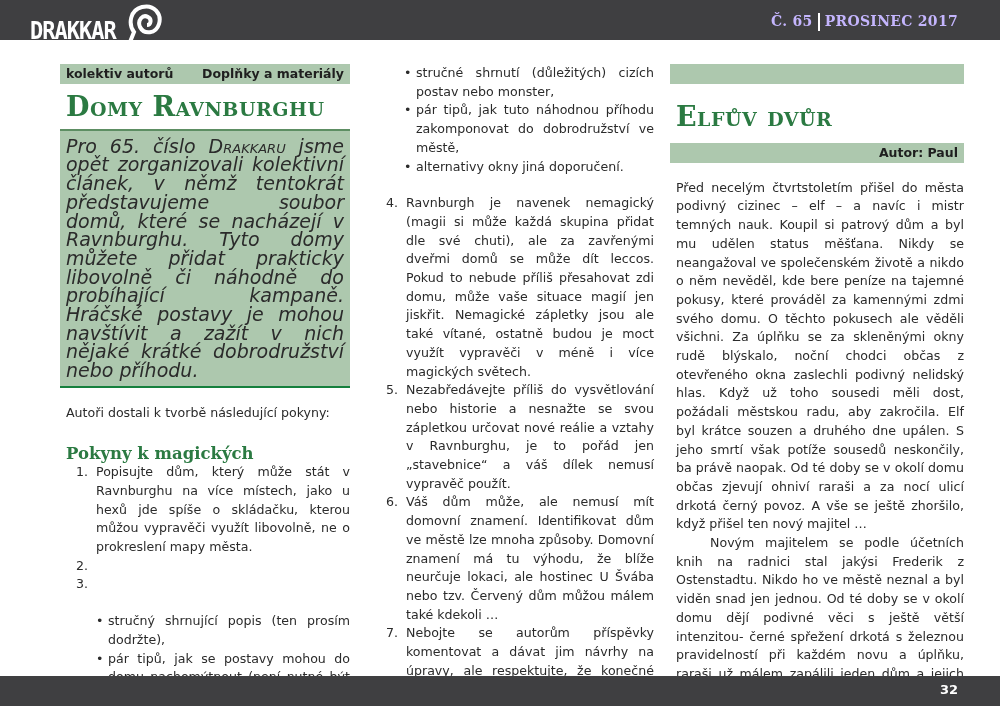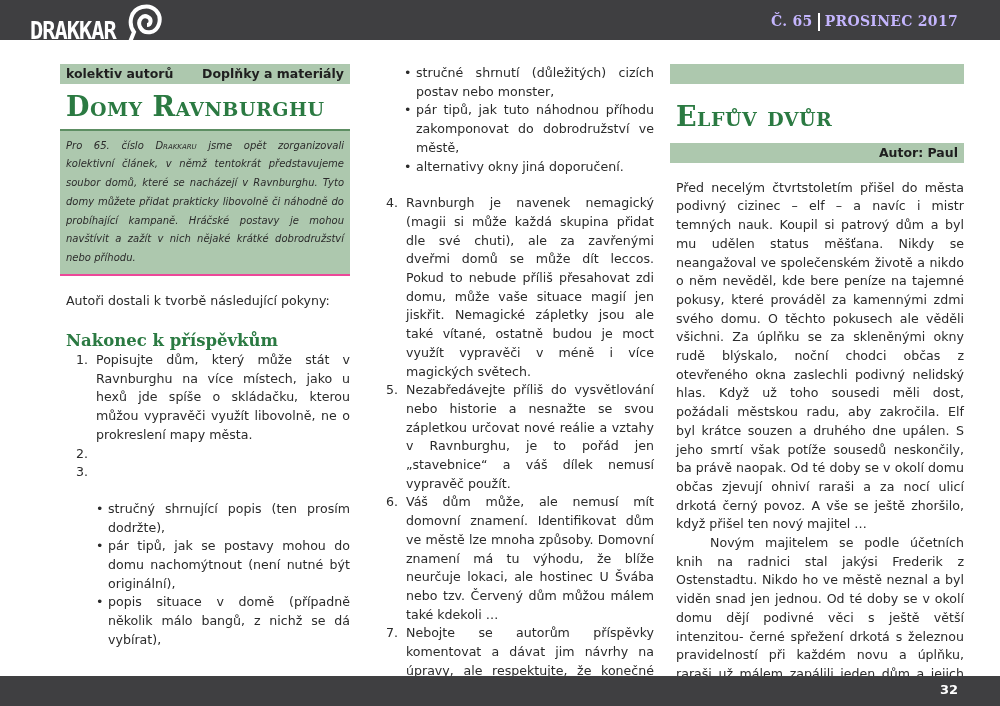--- a/index.html
+++ b/index.html
@@ -18,21 +18,21 @@
 
   .col { position:absolute; font-size:12.6px; line-height:18.7px; }
   .col1 { left:60px; top:64px; width:290px; }
   .col2 { left:376px; top:64px; width:278px; }
   .col3 { left:670px; top:64px; width:294px; }
 
   .greenbar { background:#adc8ae; height:20px; display:flex; justify-content:space-between; align-items:flex-end; padding:0 6px; font-weight:bold; font-size:12.5px; color:#1f1f1f; }
   .greenbar.right { justify-content:flex-end; }
   .title { font-family:"DejaVu Serif", serif; color:#2b7a42; font-weight:bold; font-size:27px; font-variant:small-caps; letter-spacing:0.5px; }
   .col1 .title { margin-top:14px; margin-left:6px; }
-  .intro { margin-top:12px; background:#adc8ae; border-top:2px solid #5d8e63; border-bottom:2px solid #ec4899; padding:6px 6px 6px 6px; font-style:italic; font-size:10px; line-height:18.7px; color:#2b2b2b; text-align:justify; }
+  .intro { margin-top:12px; background:#adc8ae; border-top:2px solid #5d8e63; border-bottom:2px solid #15803d; padding:6px 6px 6px 6px; font-style:italic; font-size:19px; line-height:18.7px; color:#2b2b2b; text-align:justify; }
   .intro .sc { font-variant:small-caps; }
   .para { margin-top:16px; padding-left:6px; }
   .subhead { font-family:"DejaVu Serif", serif; color:#2b7a42; font-weight:bold; font-size:16.5px; margin-top:22px; padding-left:6px; }
   ol.steps { list-style:none; padding-left:6px; }
   ol.steps li { display:flex; text-align:justify; }
   ol.steps li .n { width:30px; flex:none; padding-left:10px; }
   ol.steps li .t { flex:1; }
   ul.bul { list-style:none; padding-left:36px; margin-top:18px; }
   ul.bul li { display:flex; text-align:justify; }
   ul.bul li .b { width:12px; flex:none; }
@@ -63,21 +63,21 @@
 <div class="col col1">
   <div class="greenbar">
     <span>kolektiv autorů</span>
     <span>Doplňky a materiály</span>
   </div>
   <div class="title">Domy Ravnburghu</div>
   <div class="intro">
     <span>Pro 65. číslo </span><span class="sc">Drakkaru</span><span> jsme opět zorganizovali kolektivní článek, v němž tentokrát představujeme soubor domů, které se nacházejí v Ravnburghu. Tyto domy můžete přidat prakticky libovolně či náhodně do probíhající kampaně. Hráčské postavy je mohou navštívit a zažít v nich nějaké krátké dobrodružství nebo příhodu.</span>
   </div>
   <div class="para">Autoři dostali k tvorbě následující pokyny:</div>
-  <div class="subhead">Nakonec k příspěvkům</div>
+  <div class="subhead">Pokyny k magických</div>
   <ol class="steps">
     <li>
         <span class="n">1.</span>
         <span class="t">Popisujte dům, který může stát v Ravnburghu na více místech, jako u hexů jde spíše o skládačku, kterou můžou vypravěči využít libovolně, ne o prokreslení mapy města.</span>
       </li>
     <li>
         <span class="n">2.</span>
       </li>
     <li>
         <span class="n">3.</span>

